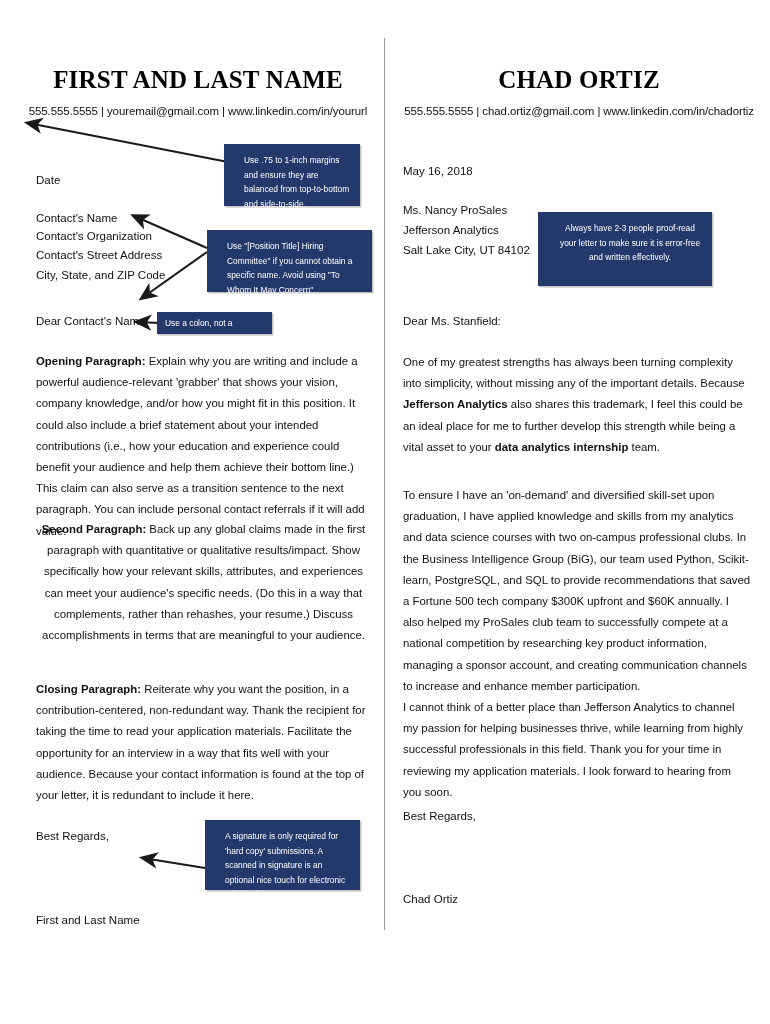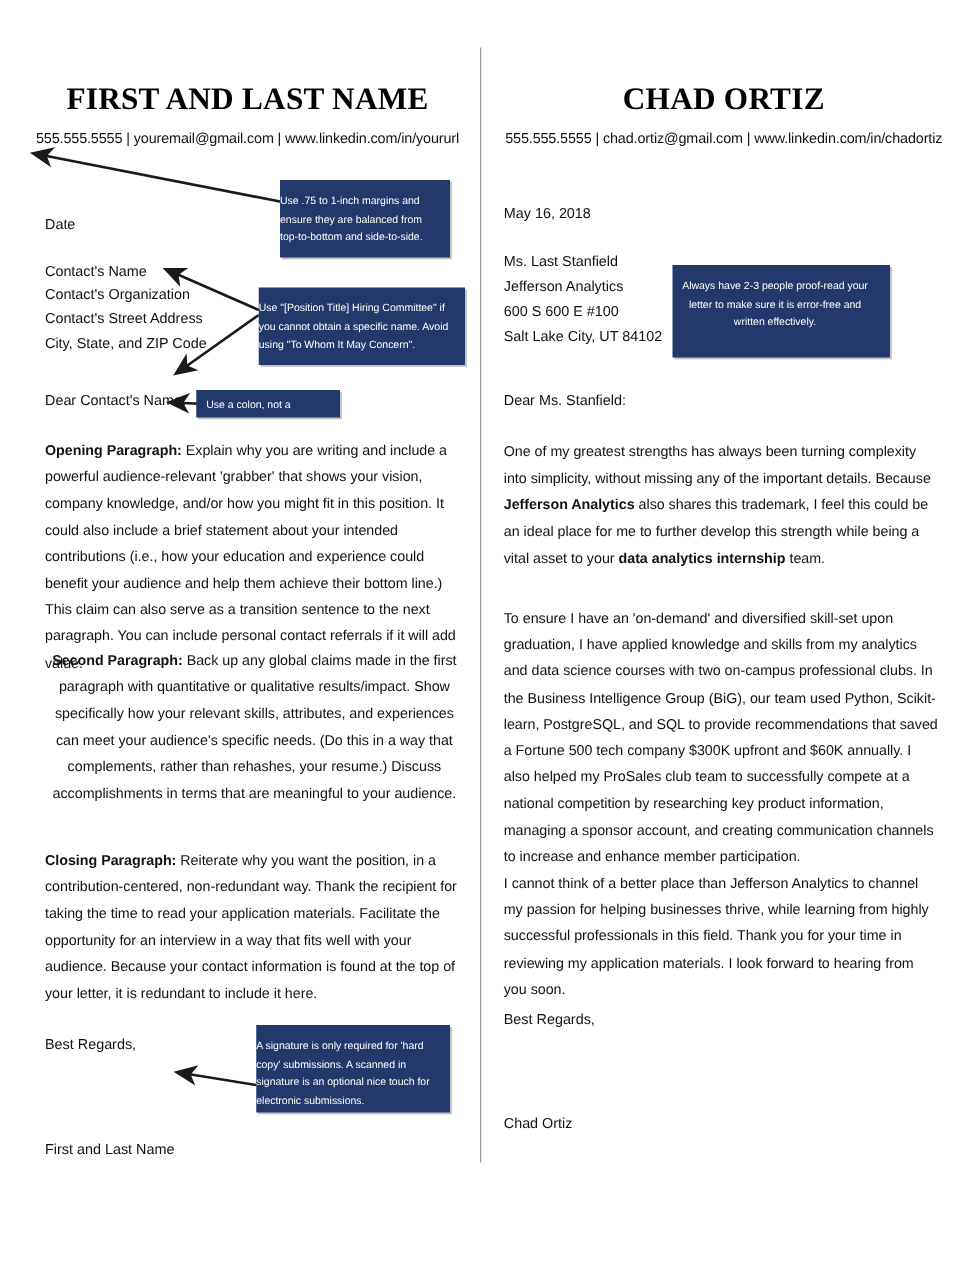--- a/index.html
+++ b/index.html
@@ -84,21 +84,21 @@
   .addr-line { white-space: nowrap; }
   .addr-tight { line-height: 18px; }
 
   
   .callout {
     position: absolute;
     background: #23396b;
     color: #ffffff;
     font-size: 8.4px;
     line-height: 14.5px;
-    padding: 9px 10px 9px 0;
+    padding: 9px 10px 9px 20px;
     box-sizing: border-box;
     box-shadow: 1.5px 1.5px 0 rgba(120,120,120,0.45);
   }
 
   
   .arrow-svg {
     position: absolute;
     overflow: visible;
     pointer-events: none;
   }
@@ -159,23 +159,22 @@
 
   <div class="col col-right">
 
     <div class="doc-title right-title">CHAD ORTIZ</div>
 
     <div class="contact-line right-contact">555.555.5555 | chad.ortiz@gmail.com | www.linkedin.com/in/chadortiz</div>
 
     <div class="block" style="left:18px; top:161px;">May 16, 2018</div>
 
     <div class="block" style="left:18px; top:200px; width:260px;">
-      <div class="addr-line">Ms. Last Stanfield</div>
+      <div class="addr-line">Ms. Nancy ProSales</div>
       <div class="addr-line">Jefferson Analytics</div>
-      <div class="addr-line">600 S 600 E #100</div>
       <div class="addr-line">Salt Lake City, UT 84102</div>
     </div>
 
     <div class="block" style="left:18px; top:311px;">Dear Ms. Stanfield:</div>
 
     <div class="para" style="left:18px; top:352px; width:348px;">
       <span>One of my greatest strengths has always been turning complexity into simplicity, without missing any of the important details. Because </span><b>Jefferson Analytics</b><span> also shares this trademark, I feel this could be an ideal place for me to further develop this strength while being a vital asset to your </span><b>data analytics internship</b><span> team.</span>
     </div>
 
     <div class="para" style="left:18px; top:485px; width:348px;">To ensure I have an 'on-demand' and diversified skill-set upon graduation, I have applied knowledge and skills from my analytics and data science courses with two on-campus professional clubs. In the Business Intelligence Group (BiG), our team used Python, Scikit-learn, PostgreSQL, and SQL to provide recommendations that saved a Fortune 500 tech company $300K upfront and $60K annually. I also helped my ProSales club team to successfully compete at a national competition by researching key product information, managing a sponsor account, and creating communication channels to increase and enhance member participation.</div>

